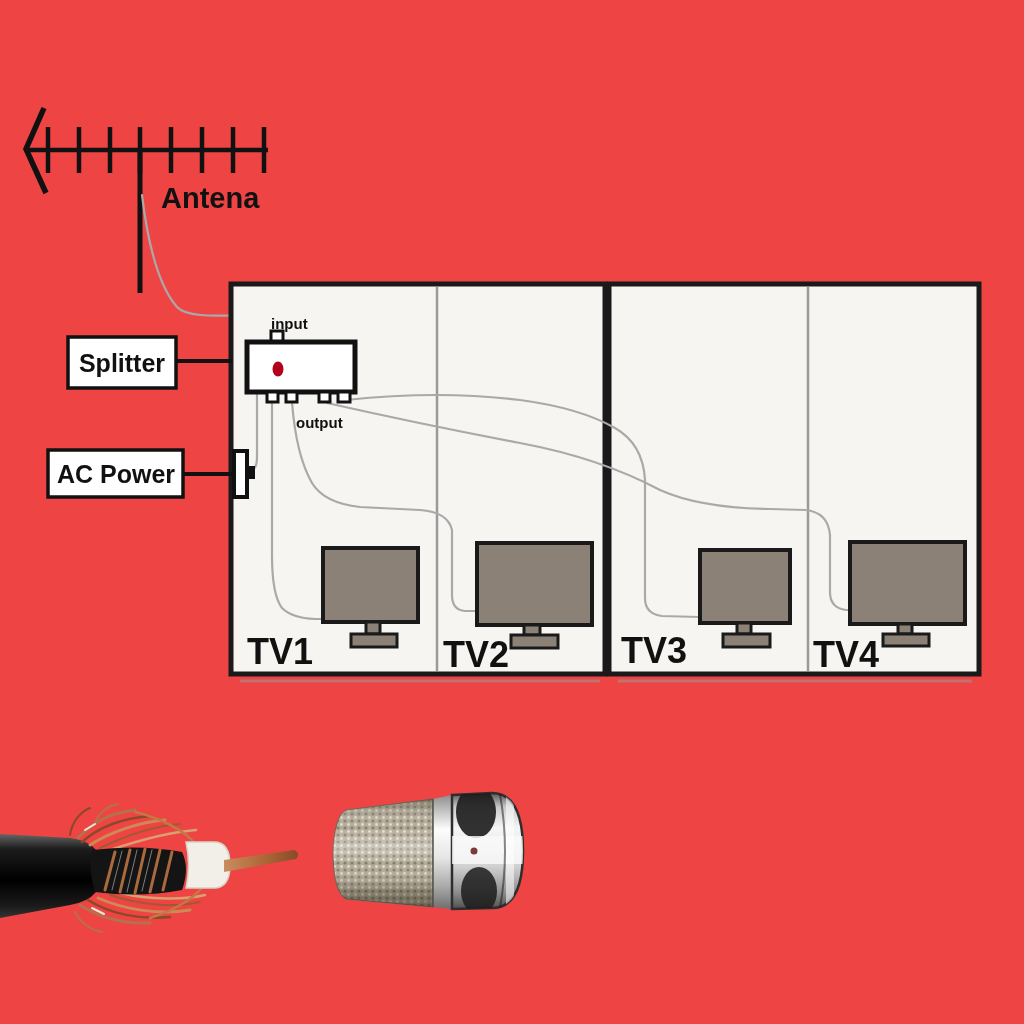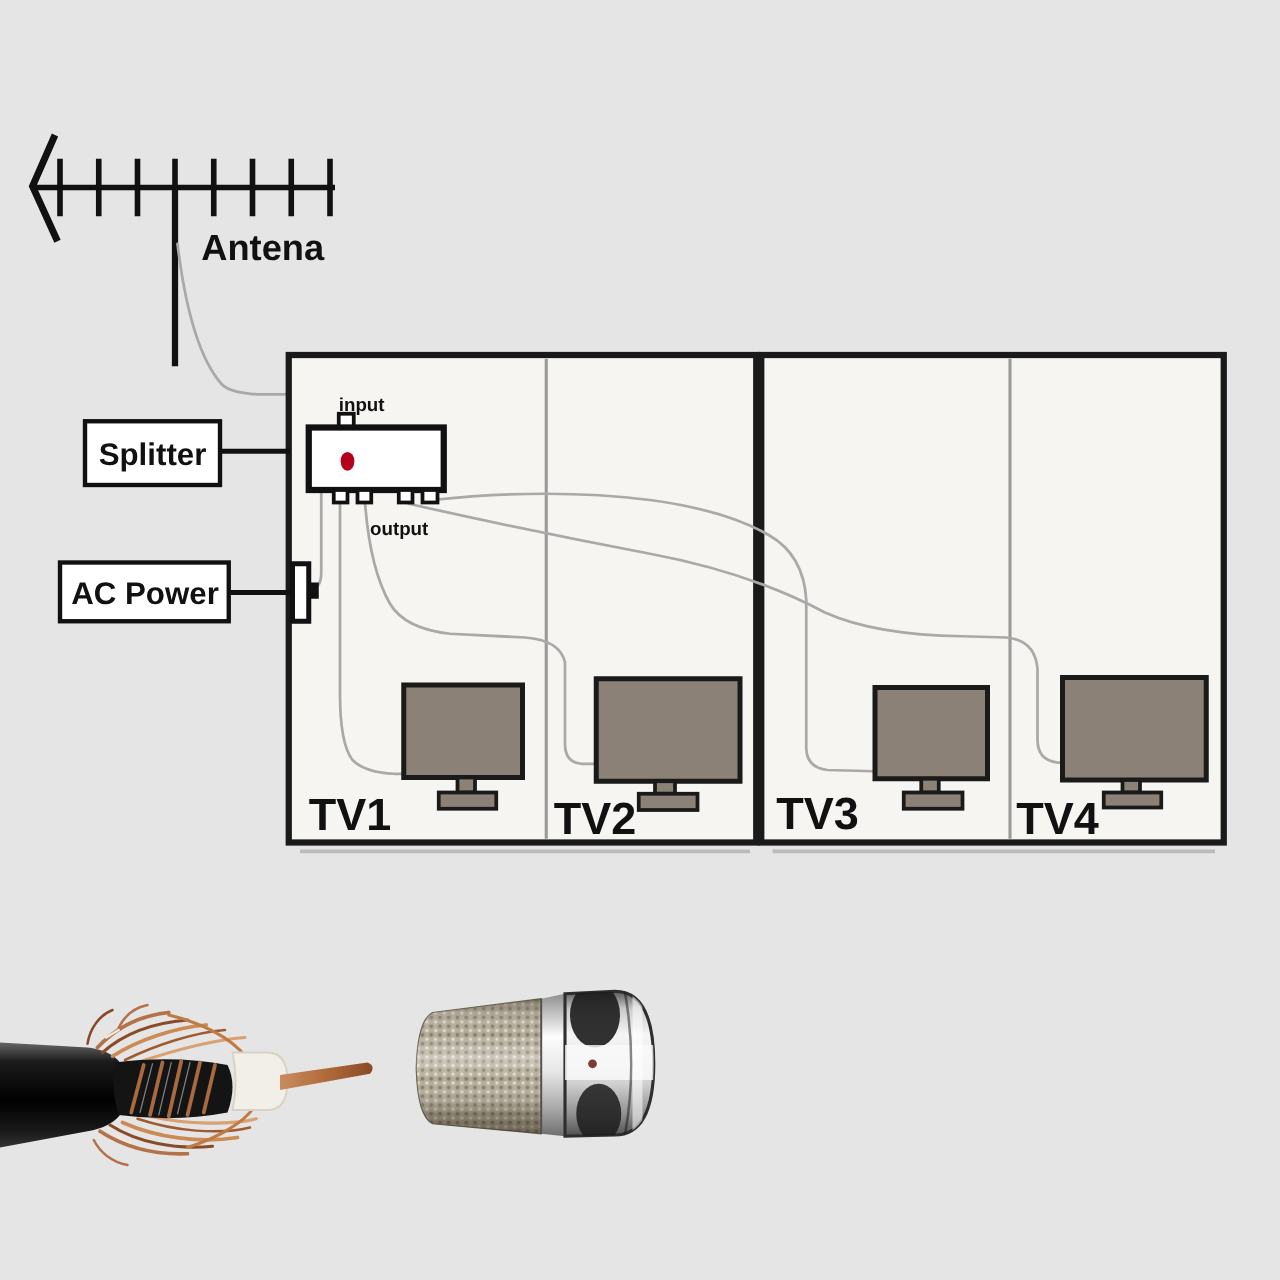--- a/index.html
+++ b/index.html
@@ -1,16 +1,16 @@
 <!DOCTYPE html>
 <html><head>
 <meta charset="utf-8">
 <style>
   html,body{margin:0;padding:0;background:#ffffff;}
-  .stage{position:relative;width:1024px;height:1024px;background:#e5e5e5;overflow:hidden;
+  .stage{position:relative;width:1024px;height:1024px;background:#ef4444;overflow:hidden;
          font-family:"Liberation Sans",sans-serif;}
   svg{position:absolute;left:0;top:0;}
   text{font-family:"Liberation Sans","DejaVu Sans",sans-serif;font-weight:bold;fill:#111;}
 </style>
 </head>
 <body>
 
 <div class="stage">
 <svg width="1024" height="1024" viewBox="0 0 1024 1024">
 

